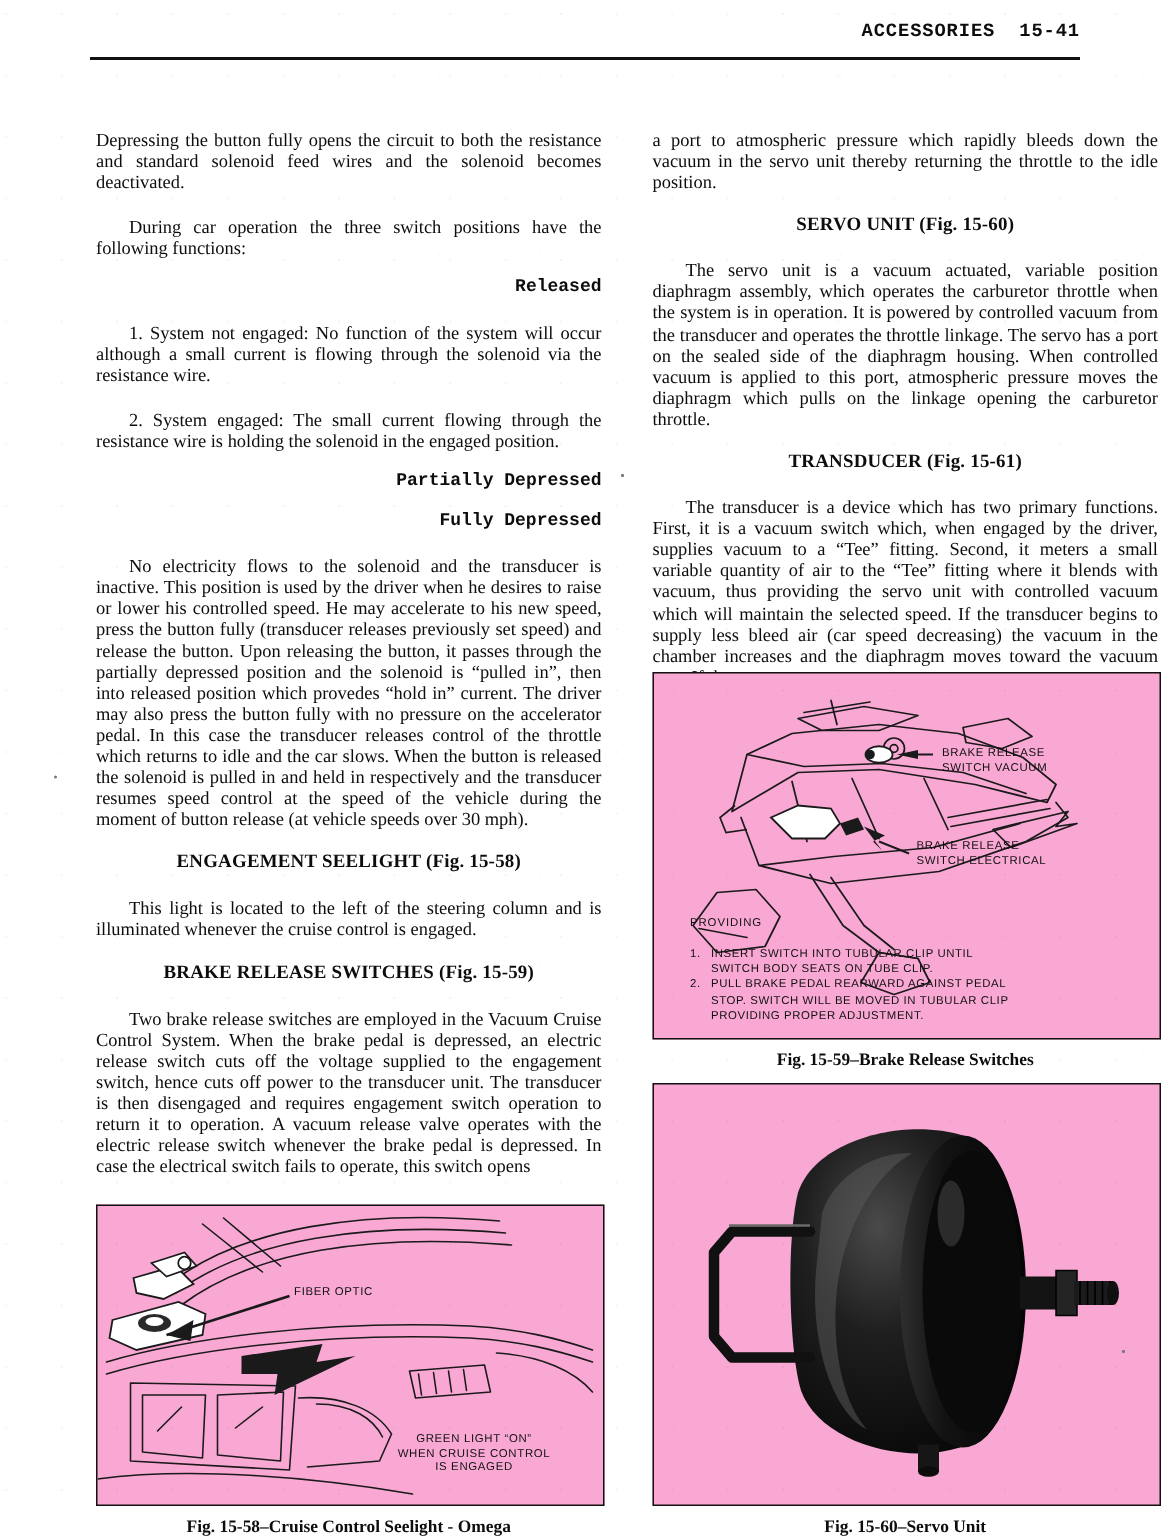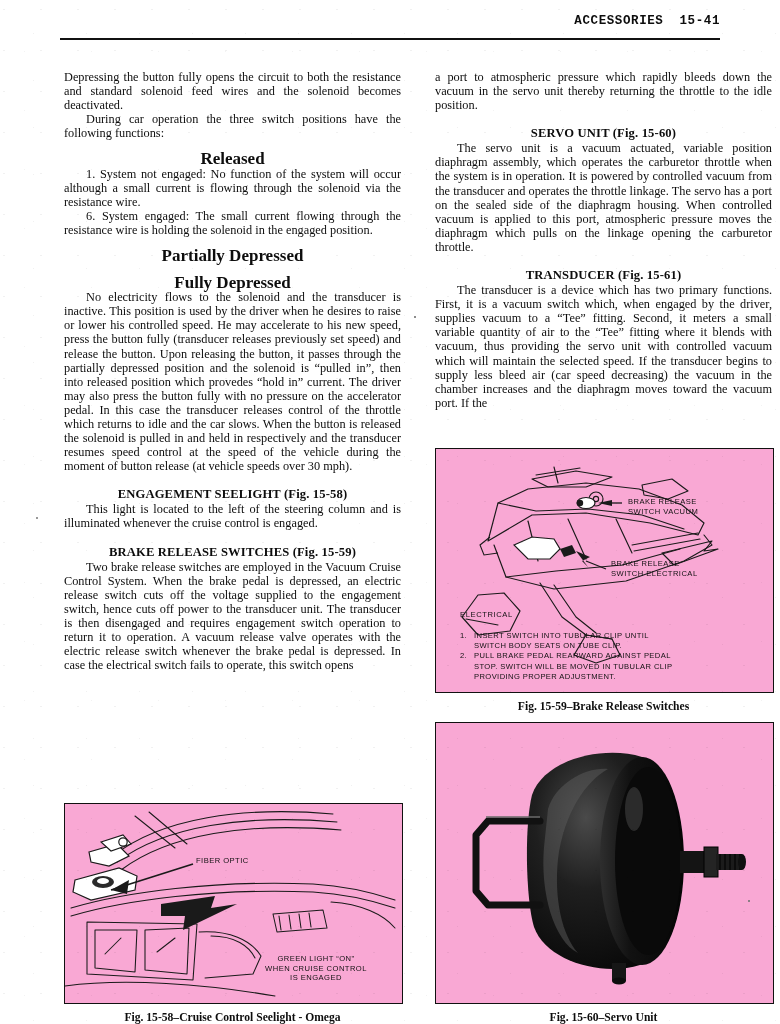--- a/index.html
+++ b/index.html
@@ -24,32 +24,33 @@
     position:absolute;left:60px;top:38px;width:660px;height:0;
     border-top:2.3px solid #111;
   }
 
   
   .col{position:absolute;top:70px;width:337px;}
   .col-l{left:64px;}
   .col-r{left:435px;}
 
   p.body{
-    margin:0 0 0 0;
+    margin:16px 0 0 0;
     font-size:12.3px;line-height:14.1px;
     text-align:justify;
     text-justify:inter-word;
     hyphens:none;
   }
   p.body.indent{text-indent:22px;}
   h3.sub{
     margin:12px 0 0 0;
-    font-size:17px;line-height:14.4px;
+    font-size:12px;line-height:14.4px;
     font-weight:bold;
-    text-align:center;
+    text-align:right;
+    font-family:Liberation Mono, monospace;
   }
   h3.head{
     margin:14px 0 0 0;
     font-size:12.6px;line-height:15px;
     font-weight:bold;letter-spacing:.15px;
     text-align:center;
   }
 
   
   .figbox{
@@ -110,21 +111,21 @@
     <span>ACCESSORIES</span><span class="num">15-41</span>
   </div>
   <div class="hdr-rule"></div>
 
   <div class="col col-l">
     <p class="body">Depressing the button fully opens the circuit to both the resistance and standard solenoid feed wires and the solenoid becomes deactivated.</p>
     <p class="body indent">During car operation the three switch positions have the following functions:</p>
 
     <h3 class="sub">Released</h3>
     <p class="body indent">1. System not engaged: No function of the system will occur although a small current is flowing through the solenoid via the resistance wire.</p>
-    <p class="body indent">6. System engaged: The small current flowing through the resistance wire is holding the solenoid in the engaged position.</p>
+    <p class="body indent">2. System engaged: The small current flowing through the resistance wire is holding the solenoid in the engaged position.</p>
 
     <h3 class="sub">Partially Depressed</h3>
 
     <h3 class="sub">Fully Depressed</h3>
     <p class="body indent">No electricity flows to the solenoid and the transducer is inactive. This position is used by the driver when he desires to raise or lower his controlled speed. He may accelerate to his new speed, press the button fully (transducer releases previously set speed) and release the button. Upon releasing the button, it passes through the partially depressed position and the solenoid is “pulled in”, then into released position which provedes “hold in” current. The driver may also press the button fully with no pressure on the accelerator pedal. In this case the transducer releases control of the throttle which returns to idle and the car slows. When the button is released the solenoid is pulled in and held in respectively and the transducer resumes speed control at the speed of the vehicle during the moment of button release (at vehicle speeds over 30 mph).</p>
 
     <h3 class="head">ENGAGEMENT SEELIGHT (Fig. 15-58)</h3>
     <p class="body indent">This light is located to the left of the steering column and is illuminated whenever the cruise control is engaged.</p>
 
     <h3 class="head">BRAKE RELEASE SWITCHES (Fig. 15-59)</h3>
@@ -196,21 +197,21 @@
       <g class="ln" stroke-width="1.1">
         <path d="M54 88 L44 96 L48 106 L62 104"></path>
       </g>
     </svg>
 
     <div class="callout" style="left:192px;top:48px;">BRAKE RELEASE
 SWITCH VACUUM</div>
     <div class="callout" style="left:175px;top:110px;">BRAKE RELEASE
 SWITCH ELECTRICAL</div>
 
-    <div class="adjhead" style="left:24px;top:161px;">ELECTRICAL</div>
+    <div class="adjhead" style="left:24px;top:161px;">PROVIDING</div>
 
     <div class="adjlist" style="left:24px;top:182px;width:300px;">
       <div class="adjrow">
         <span class="adjnum">1.</span>
         <span class="adjtxt">INSERT SWITCH INTO TUBULAR CLIP UNTIL
 SWITCH BODY SEATS ON TUBE CLIP.</span>
       </div>
       <div class="adjrow">
         <span class="adjnum">2.</span>
         <span class="adjtxt">PULL BRAKE PEDAL REARWARD AGAINST PEDAL

